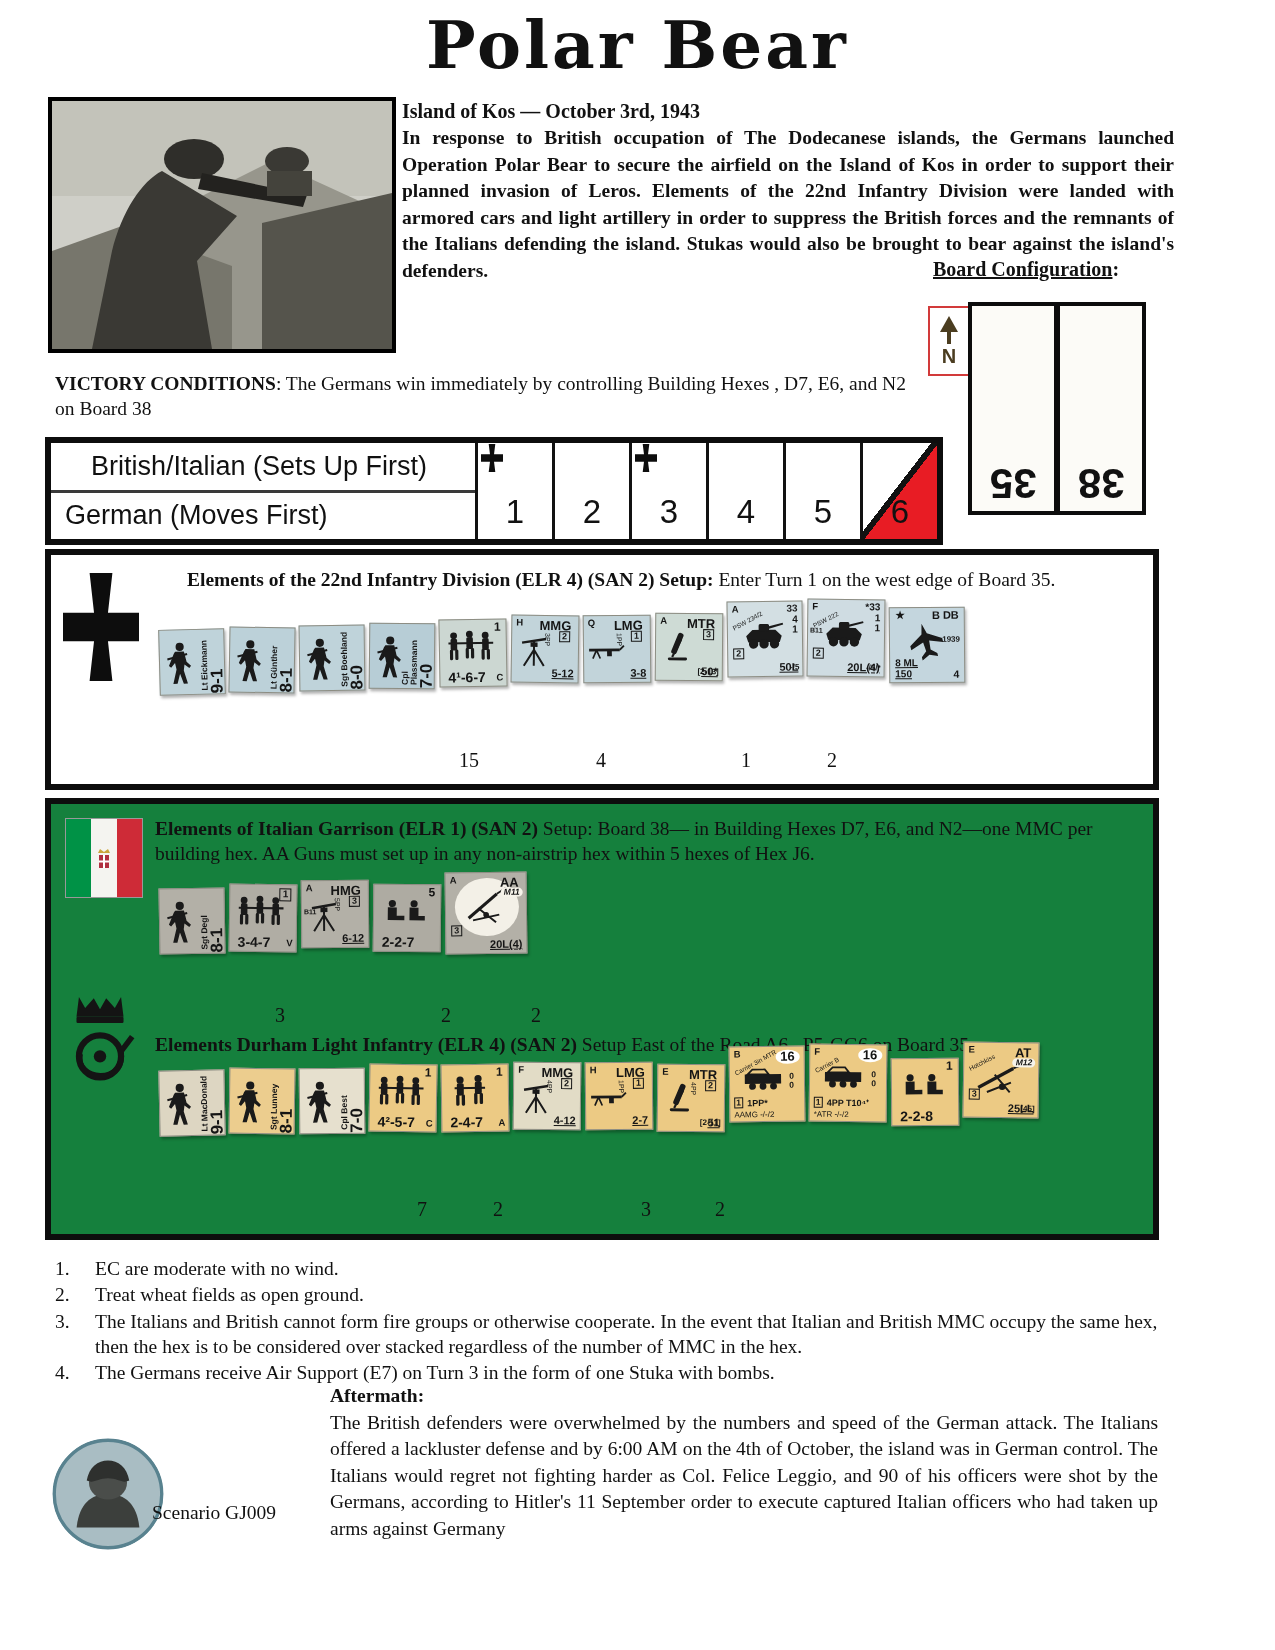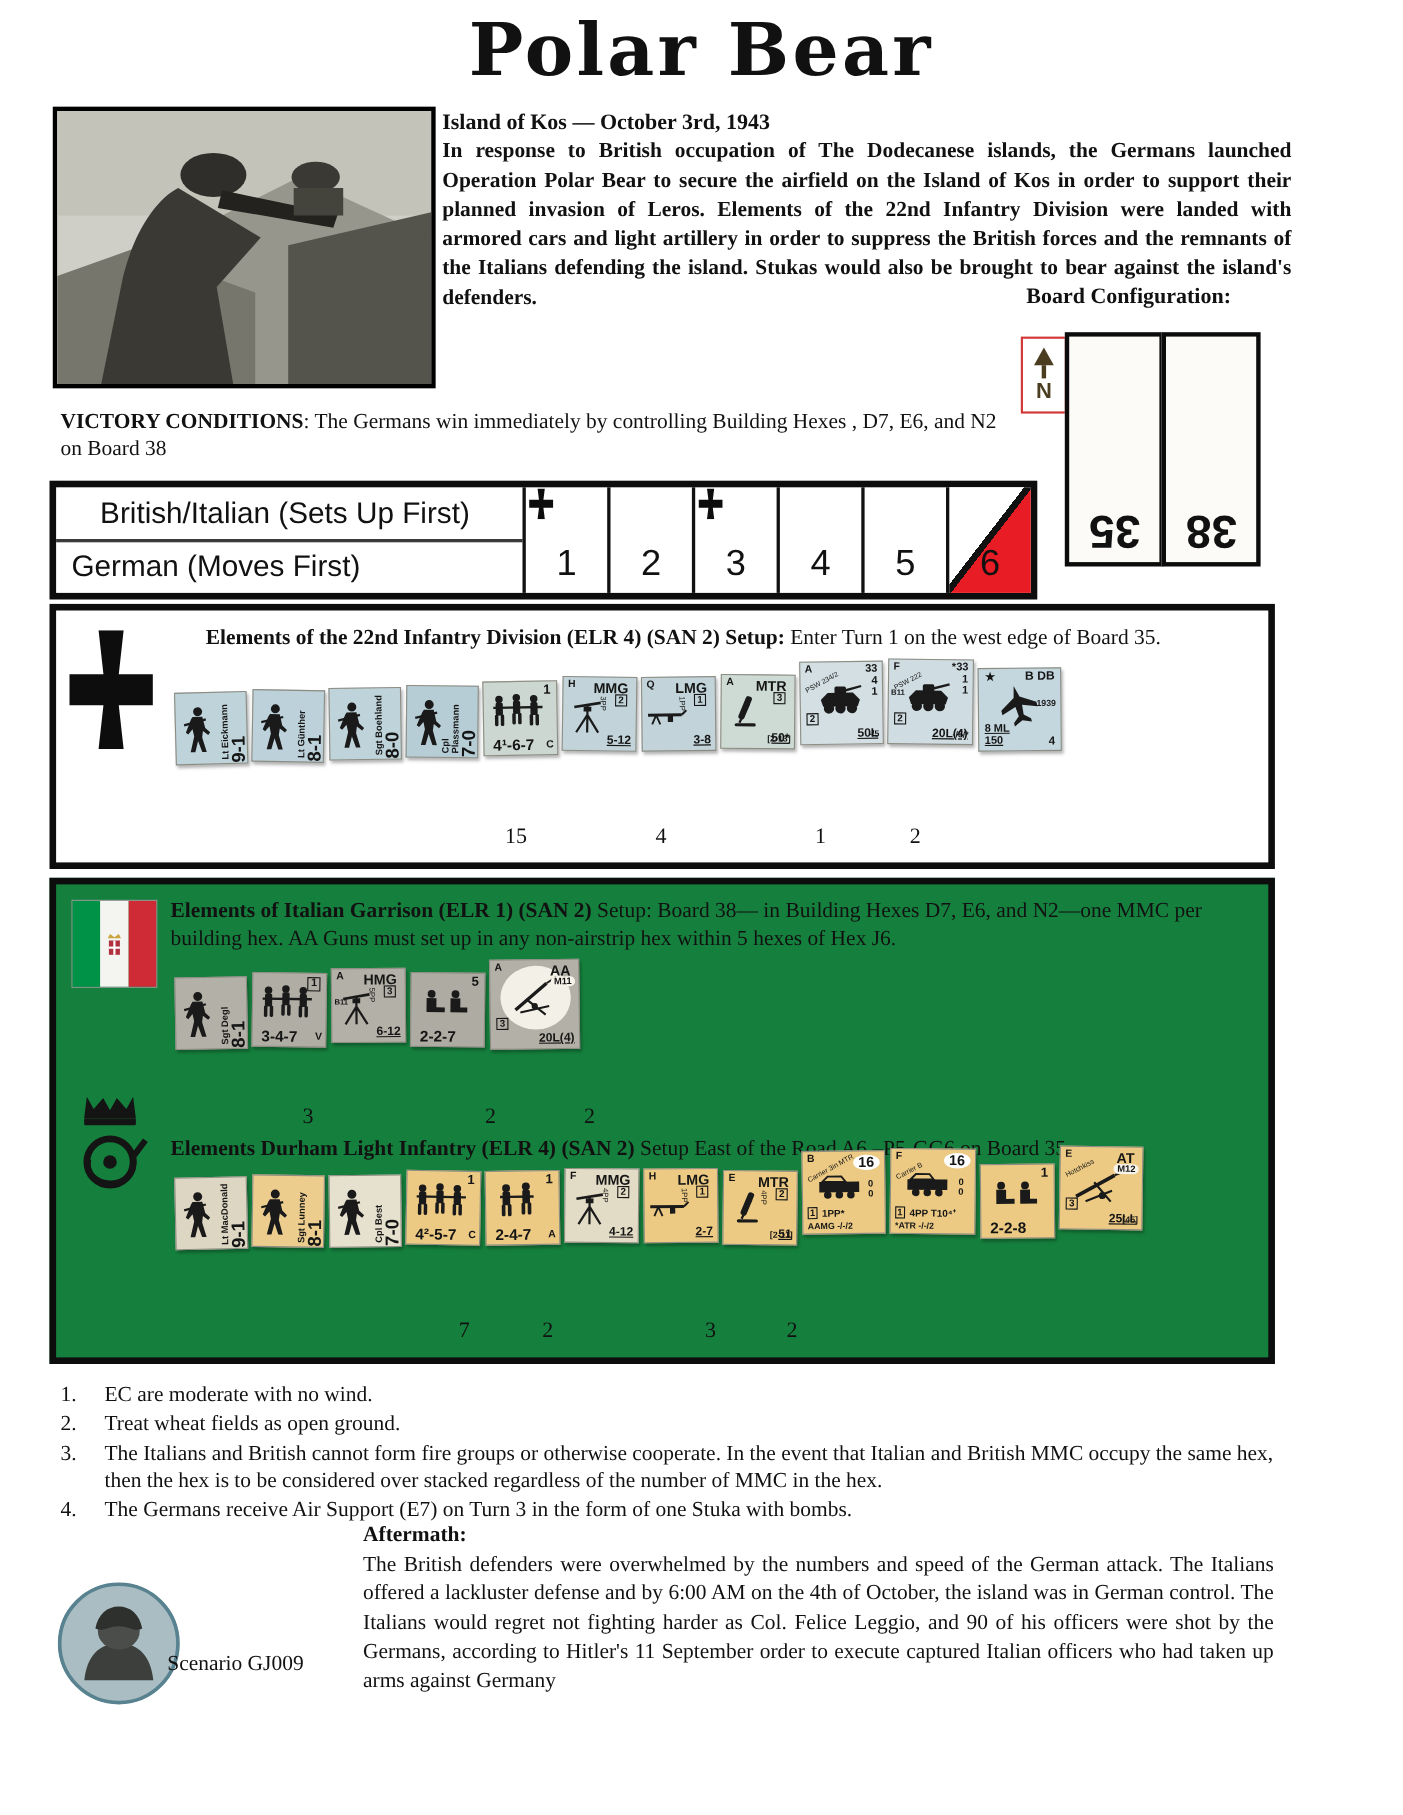--- a/index.html
+++ b/index.html
@@ -1,19 +1,19 @@
 <!DOCTYPE html>
 <html><head>
 <meta charset="utf-8">
 <style>
   html,body{margin:0;padding:0;background:#fff;}
   .page{position:relative;width:1275px;height:1650px;background:#fff;overflow:hidden;
         font-family:"Liberation Serif",serif;color:#111;}
   .b{font-weight:bold;}
-  .u{text-align:right;}
+  .u{text-decoration:underline;text-align:right;}
 
   .title{position:absolute;left:0;top:6px;width:100%;margin:0;text-align:center;
          font-family:"DejaVu Serif",serif;font-weight:bold;font-size:66px;letter-spacing:3px;}
 
   .photo{position:absolute;left:48px;top:97px;width:340px;height:248px;border:4px solid #000;background:#cfcfc8;}
   .photo svg{display:block;width:100%;height:100%;}
 
   .intro{position:absolute;left:402px;top:100px;width:772px;}
   .intro-h{font-weight:bold;font-size:20px;margin-bottom:2px;}
   .intro-b{font-weight:bold;font-size:19.5px;line-height:1.36;text-align:justify;}
@@ -101,31 +101,31 @@
   .p-main{bottom:2px;right:4px;font-size:11px;font-weight:bold;text-decoration:underline;}
   .p-val{bottom:1px;left:8px;font-size:14px;font-weight:bold;}
   .p-sub{bottom:3px;right:3px;font-size:9.5px;font-weight:bold;}
   .p-trn{top:1px;right:5px;font-size:12px;font-weight:bold;}
   .p-trnbox{top:3px;right:5px;font-size:10px;font-weight:bold;border:1.3px solid #151515;padding:0 2px;}
   .p-tr{top:2px;right:4px;font-size:10px;font-weight:bold;white-space:pre-line;text-align:right;}
   .p-note{top:24px;left:4px;font-size:6.5px;transform:rotate(-28deg);transform-origin:left top;white-space:nowrap;}
   .p-sidenote{top:27px;left:2px;font-size:7px;font-weight:bold;}
   .p-boxbl{bottom:17px;left:5px;font-size:9px;font-weight:bold;border:1.3px solid #151515;padding:0 2px;}
   .p-extra{bottom:4px;right:3px;font-size:8px;font-weight:bold;text-decoration:none;}
-  .p-model{top:15px;right:3px;font-size:8.5px;font-weight:bold;background:#f6f3ea;border-radius:7px;padding:0 3px;}
+  .p-model{top:15px;right:3px;font-size:8.5px;font-weight:bold;background:#f6f3ea;border-radius:7px;padding:0 3px;font-style:italic;}
   .p-star{top:1px;left:5px;font-size:12px;}
   .p-trlabel{top:2px;right:5px;font-size:11px;font-weight:bold;}
   .p-stack{bottom:3px;left:5px;font-size:10px;font-weight:bold;white-space:pre-line;text-decoration:underline;}
   .p-right{top:28px;right:4px;font-size:8px;font-weight:bold;}
   .p-br{bottom:2px;right:5px;font-size:10.5px;font-weight:bold;}
   .p-oval{top:3px;right:4px;font-size:13px;font-weight:bold;background:#fff;border-radius:50%;padding:0 5px;}
   .p-zeros{top:25px;right:10px;font-size:8.5px;font-weight:bold;white-space:pre-line;text-align:center;}
   .p-boxb{bottom:13px;left:4px;font-size:8.5px;font-weight:bold;border:1.3px solid #151515;padding:0 1px;}
   .p-mainl{bottom:13px;left:17px;font-size:9px;font-weight:bold;}
-  .p-line2{bottom:2px;left:4px;font-size:8px;font-weight:bold;text-align:center;}
+  .p-line2{bottom:2px;left:4px;font-size:8px;font-weight:normal;text-align:center;}
 
   .rules{position:absolute;left:55px;top:1256px;width:1105px;font-size:19.5px;line-height:1.3;}
   .rules-h{font-weight:bold;margin-bottom:2px;}
   .rule-row{display:flex;margin-bottom:1px;}
   .rule-num{width:40px;flex:none;}
   .rule-text{flex:1;}
 
   .aftermath{position:absolute;left:330px;top:1383px;width:828px;font-size:19.5px;line-height:1.36;}
   .after-h{font-weight:bold;}
   .after-b{text-align:justify;}

